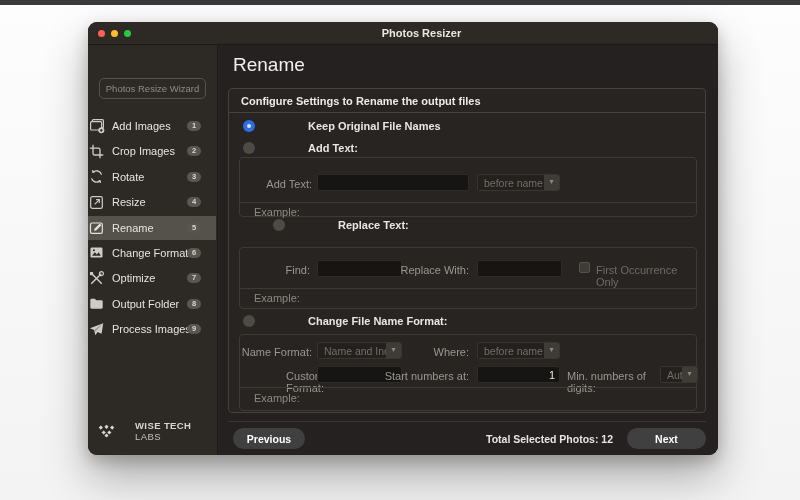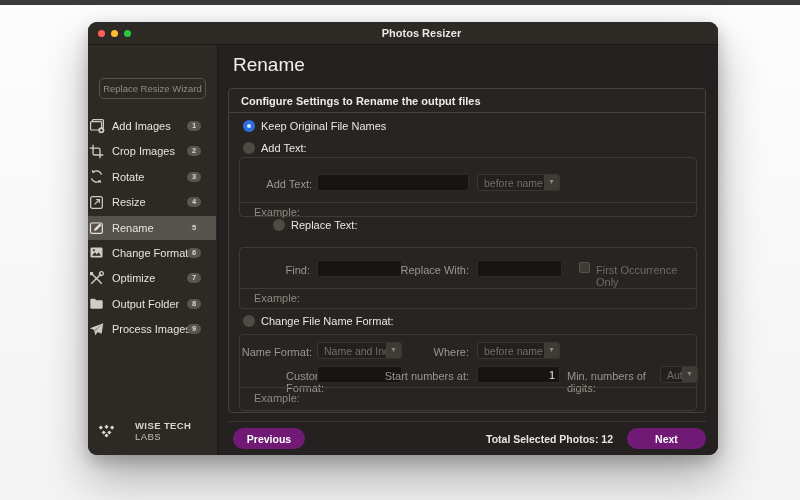--- a/index.html
+++ b/index.html
@@ -48,40 +48,40 @@
     background:#272421; border:1px solid #45423c; border-radius:4px; }
   .panel-header { position:absolute; left:0; right:0; top:0; height:24px; line-height:24px;
     padding-left:12px; color:#edebe7; font-size:11px; font-weight:700;
     border-bottom:1px solid #45423c; }
 
   .radio-row { position:absolute; display:flex; align-items:center; gap:6px; left:14px; }
   .radio { width:12px; height:12px; border-radius:50%; background:#4e4b45; position:relative; flex:0 0 12px; }
   .radio.on { background:#2e6ee2; }
   .radio.on::after { content:""; position:absolute; left:4px; top:4px; width:4px; height:4px;
     border-radius:50%; background:#d9e6ff; }
-  .radio-label { color:#e9e7e2; font-size:11px; font-weight:400; }
+  .radio-label { color:#e9e7e2; font-size:11px; font-weight:700;margin-left:47px; }
 
   .gbox { position:absolute; left:10px; width:458px; border:1px solid #3e3b36; border-radius:4px; }
   .flabel { position:absolute; color:#9a978f; font-size:11px; text-align:right; }
   .tinput { position:absolute; height:17px; background:#161513; border:1px solid #2e2b27;
     border-radius:2px; color:#e8e6e2; font-size:11px; padding:0 4px; font-family:"Liberation Sans",sans-serif; }
   .dropdown { position:absolute; height:17px; background:#23201d; border:1px solid #393630;
     border-radius:2px; color:#716e67; font-size:10.5px; display:flex; align-items:center; }
   .dropdown .dval { padding-left:6px; flex:1; white-space:nowrap; overflow:hidden; }
   .dropdown .chev { width:15px; height:15px; margin:0; background:#3f3c37; border-radius:0 2px 2px 0;
     color:#8b887f; font-size:8px; text-align:center; line-height:14px; flex:0 0 15px; }
   .checkbox { position:absolute; width:11px; height:11px; background:#3f3c37;
     border:1px solid #55524b; border-radius:2px; }
   .dimlabel { position:absolute; color:#6f6c65; font-size:11px; }
   .ex-divider { position:absolute; left:0; right:0; border-top:1px solid #3e3b36; }
   .ex-label { position:absolute; left:14px; color:#8d8a82; font-size:11px; }
 
   
   .footer-divider { position:absolute; left:10px; width:478px; top:376px; border-top:1px solid #393631; }
-  .btn { position:absolute; height:21px; border:none; border-radius:10.5px; background:#701a75;
+  .btn { position:absolute; height:21px; border:none; border-radius:10.5px; background:#404040;
     color:#fff; font-size:10.5px; font-weight:700; font-family:"Liberation Sans",sans-serif; }
   .total-label { position:absolute; right:105px; top:388px; color:#e8e6e2; font-size:10.5px; font-weight:600; }
 
   svg { display:block; }
 </style>
 </head>
 <body>
 
 <div class="stage">
   <div class="top-strip"></div>
@@ -91,21 +91,21 @@
     <div class="titlebar">
       <div class="lights">
         <span class="light" style="background: rgb(255, 95, 87);"></span>
         <span class="light" style="background: rgb(254, 188, 46);"></span>
         <span class="light" style="background: rgb(40, 200, 64);"></span>
       </div>
       <div class="ttl">Photos Resizer</div>
     </div>
 
     <div class="sidebar">
-      <div class="wizard-btn">Replace Resize Wizard</div>
+      <div class="wizard-btn">Photos Resize Wizard</div>
 
       <div class="sblist">
         <div class="sbitem">
           <span class="sbicon">
             <svg width="16" height="16" viewBox="0 0 16 16">
                 <rect x="3.4" y="1.6" width="11" height="8.4" rx="1" fill="none" stroke="#cfccc6" stroke-width="1.2"></rect>
                 <rect x="1.6" y="3.6" width="11" height="8.4" rx="1" fill="#2d2a26" stroke="#cfccc6" stroke-width="1.2"></rect>
                 <circle cx="12.3" cy="12.3" r="3" fill="#cfccc6"></circle>
                 <path d="M12.3 10.9v2.8M10.9 12.3h2.8" stroke="#2d2a26" stroke-width="1.1"></path>
               </svg>

